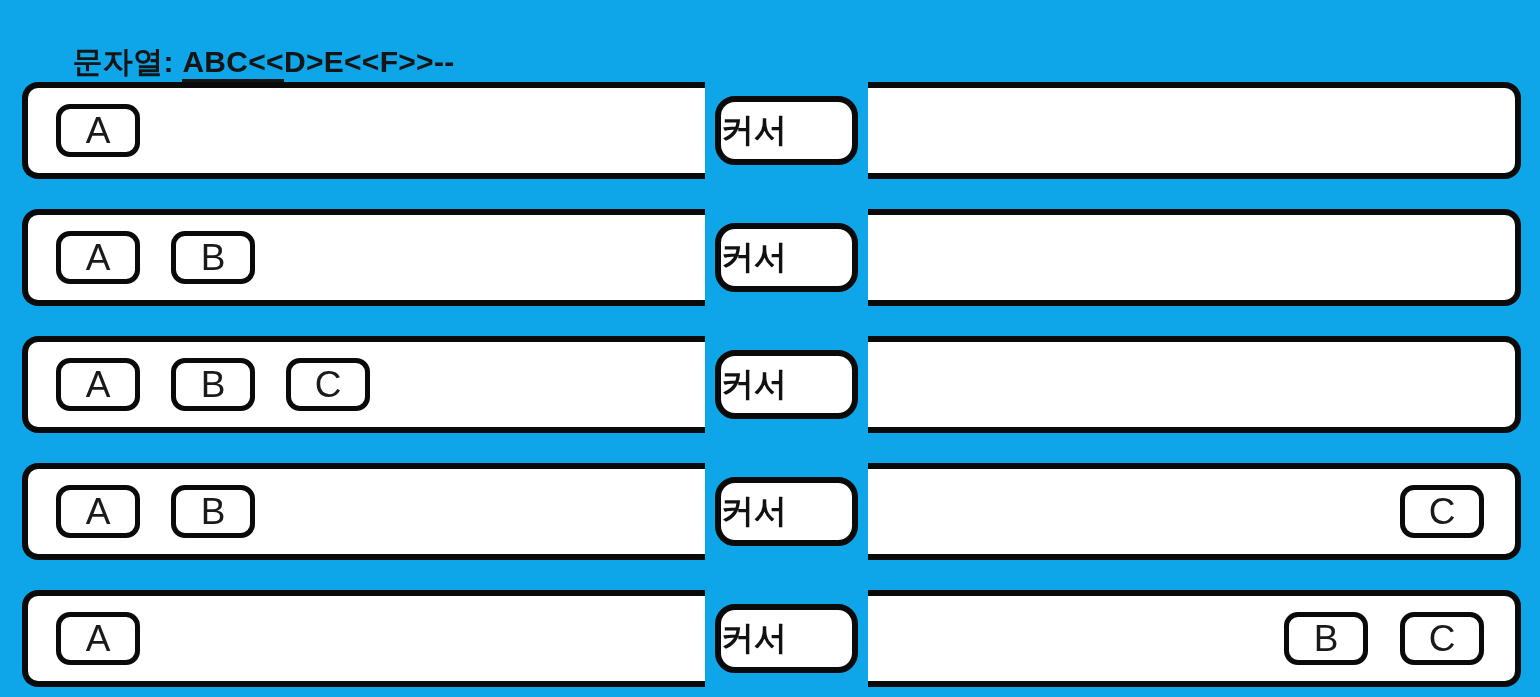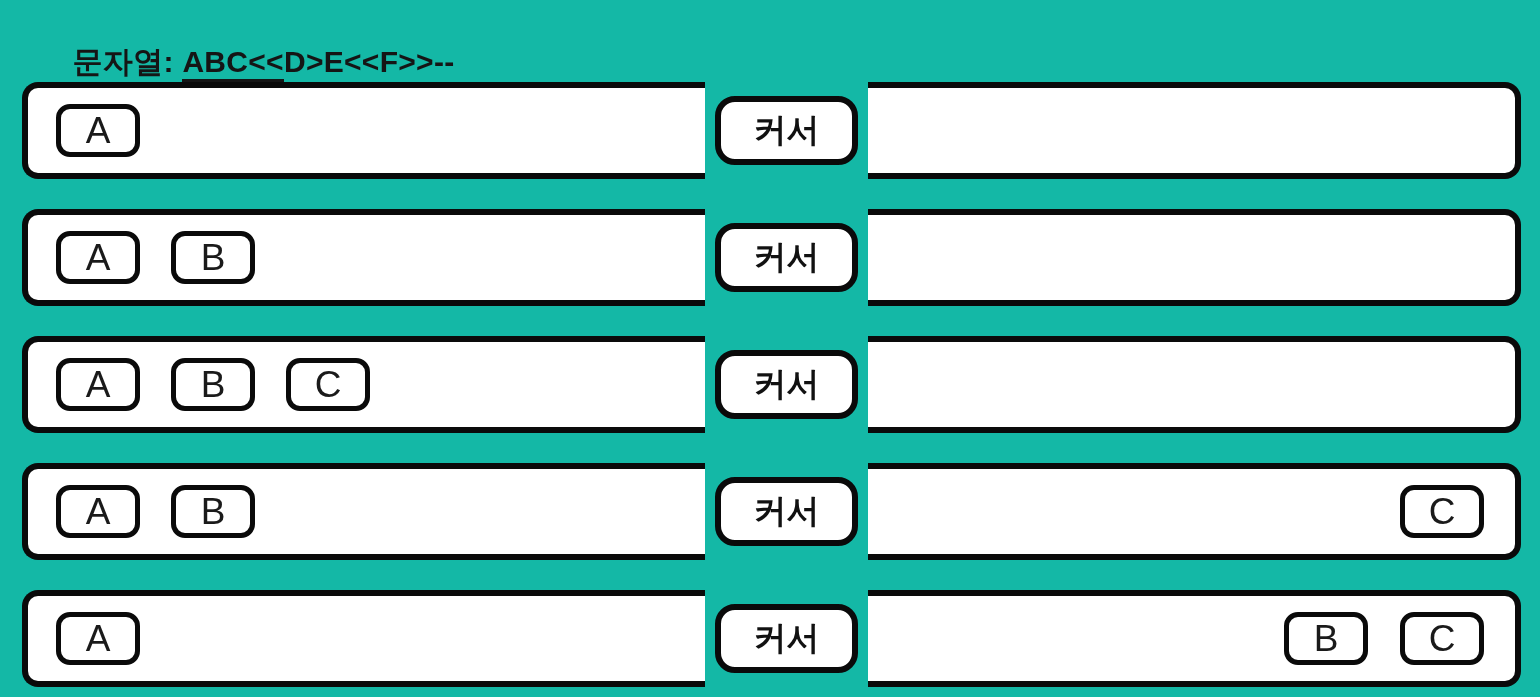--- a/index.html
+++ b/index.html
@@ -5,21 +5,21 @@
   html, body {
     margin: 0;
     padding: 0;
     background: #ffffff;
     font-family: "Liberation Sans", "DejaVu Sans", sans-serif;
   }
   .canvas {
     position: relative;
     width: 1540px;
     height: 697px;
-    background: #14b8a6;
+    background: #0ea5e9;
     color: #111111;
     overflow: hidden;
   }
   .title {
     position: absolute;
     left: 38px;
     top: 8px;
     font-size: 30px;
     font-weight: 600;
     color: #151515;
@@ -61,21 +61,21 @@
     width: 143px;
     height: 69px;
     flex: none;
     align-self: center;
     margin: 0 10px;
     box-sizing: border-box;
     border: 6px solid #0a0a0a;
     border-radius: 20px;
     display: flex;
     align-items: center;
-    justify-content: center;
+    justify-content: flex-start;
     background: #ffffff;
   }
   .cursor-box .cursor-label {
     font-size: 33px;
     font-weight: 600;
     color: #111111;
   }
   .right-track {
     flex: 1;
     box-sizing: border-box;

